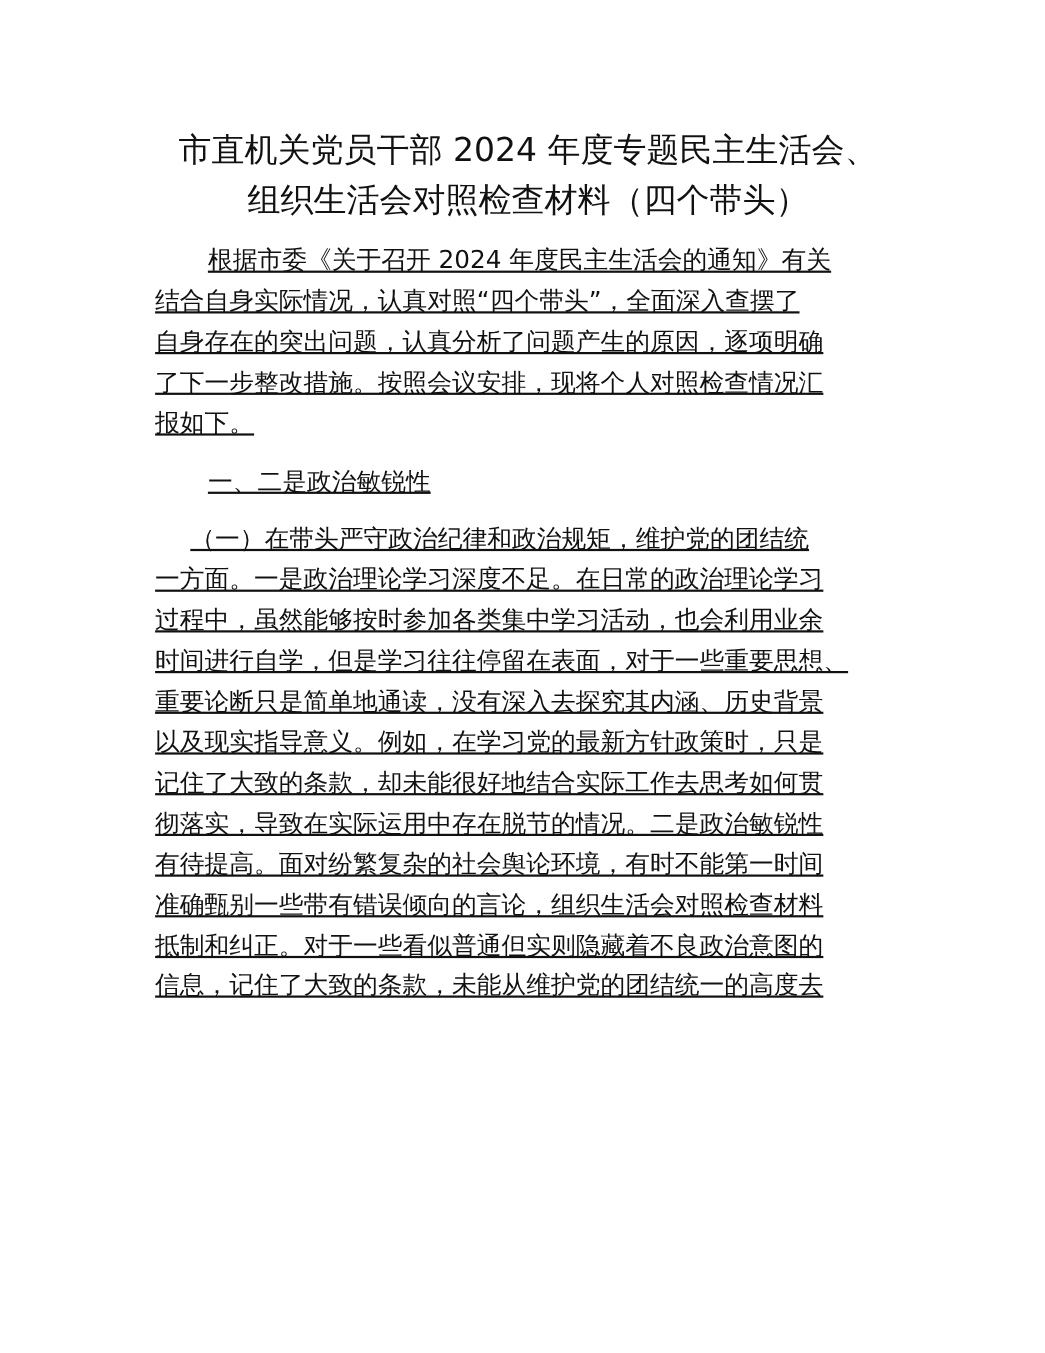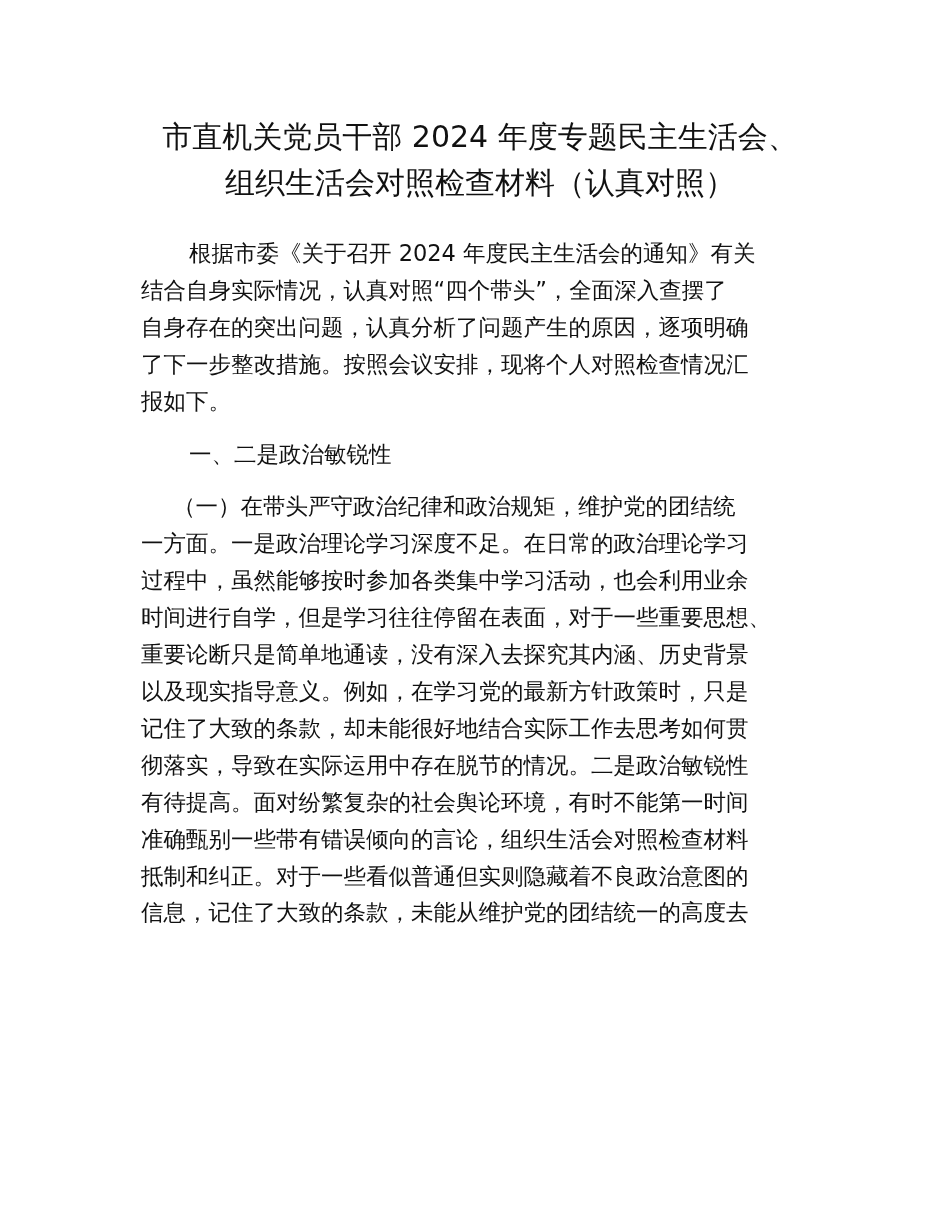--- a/index.html
+++ b/index.html
@@ -3,31 +3,31 @@
 <meta charset="utf-8">
 <style>
   html, body { margin:0; padding:0; background:#ffffff; }
   body { width:950px; height:1230px; position:relative; overflow:hidden;
          font-family:"DejaVu Sans", "Liberation Sans", sans-serif; color:#111; }
   .page { position:absolute; left:0; top:0; width:950px; height:1230px; background:#fff; }
   .title { position:absolute; left:120px; width:720px; top:114px; text-align:center;
            font-size:30px; line-height:46px; font-weight:normal; letter-spacing:0px; margin:0; }
   .title .l1 { display:block; }
   .title .l2 { display:block; }
-  .body { position:absolute; left:141px; width:690px; top:235px; font-size:22.5px; line-height:36.9px; }
+  .body { position:absolute; left:141px; width:690px; top:219px; font-size:22.5px; line-height:36.9px;text-decoration:underline; }
   .gap { height:16px; }
   .line { display:block; white-space:nowrap; }
 </style>
 </head>
 <body>
 
 <div class="page">
   <h1 class="title">
     <span class="l1">市直机关党员干部 2024 年度专题民主生活会、</span>
-    <span class="l2">组织生活会对照检查材料（认真对照）</span>
+    <span class="l2">组织生活会对照检查材料（四个带头）</span>
   </h1>
 
   <div class="body">
     <div>
       <span class="line" style="padding-left:48px">根据市委《关于召开 2024 年度民主生活会的通知》有关</span>
       <span class="line">结合自身实际情况，认真对照“四个带头”，全面深入查摆了</span>
       <span class="line">自身存在的突出问题，认真分析了问题产生的原因，逐项明确</span>
       <span class="line">了下一步整改措施。按照会议安排，现将个人对照检查情况汇</span>
       <span class="line">报如下。</span>
     </div>

